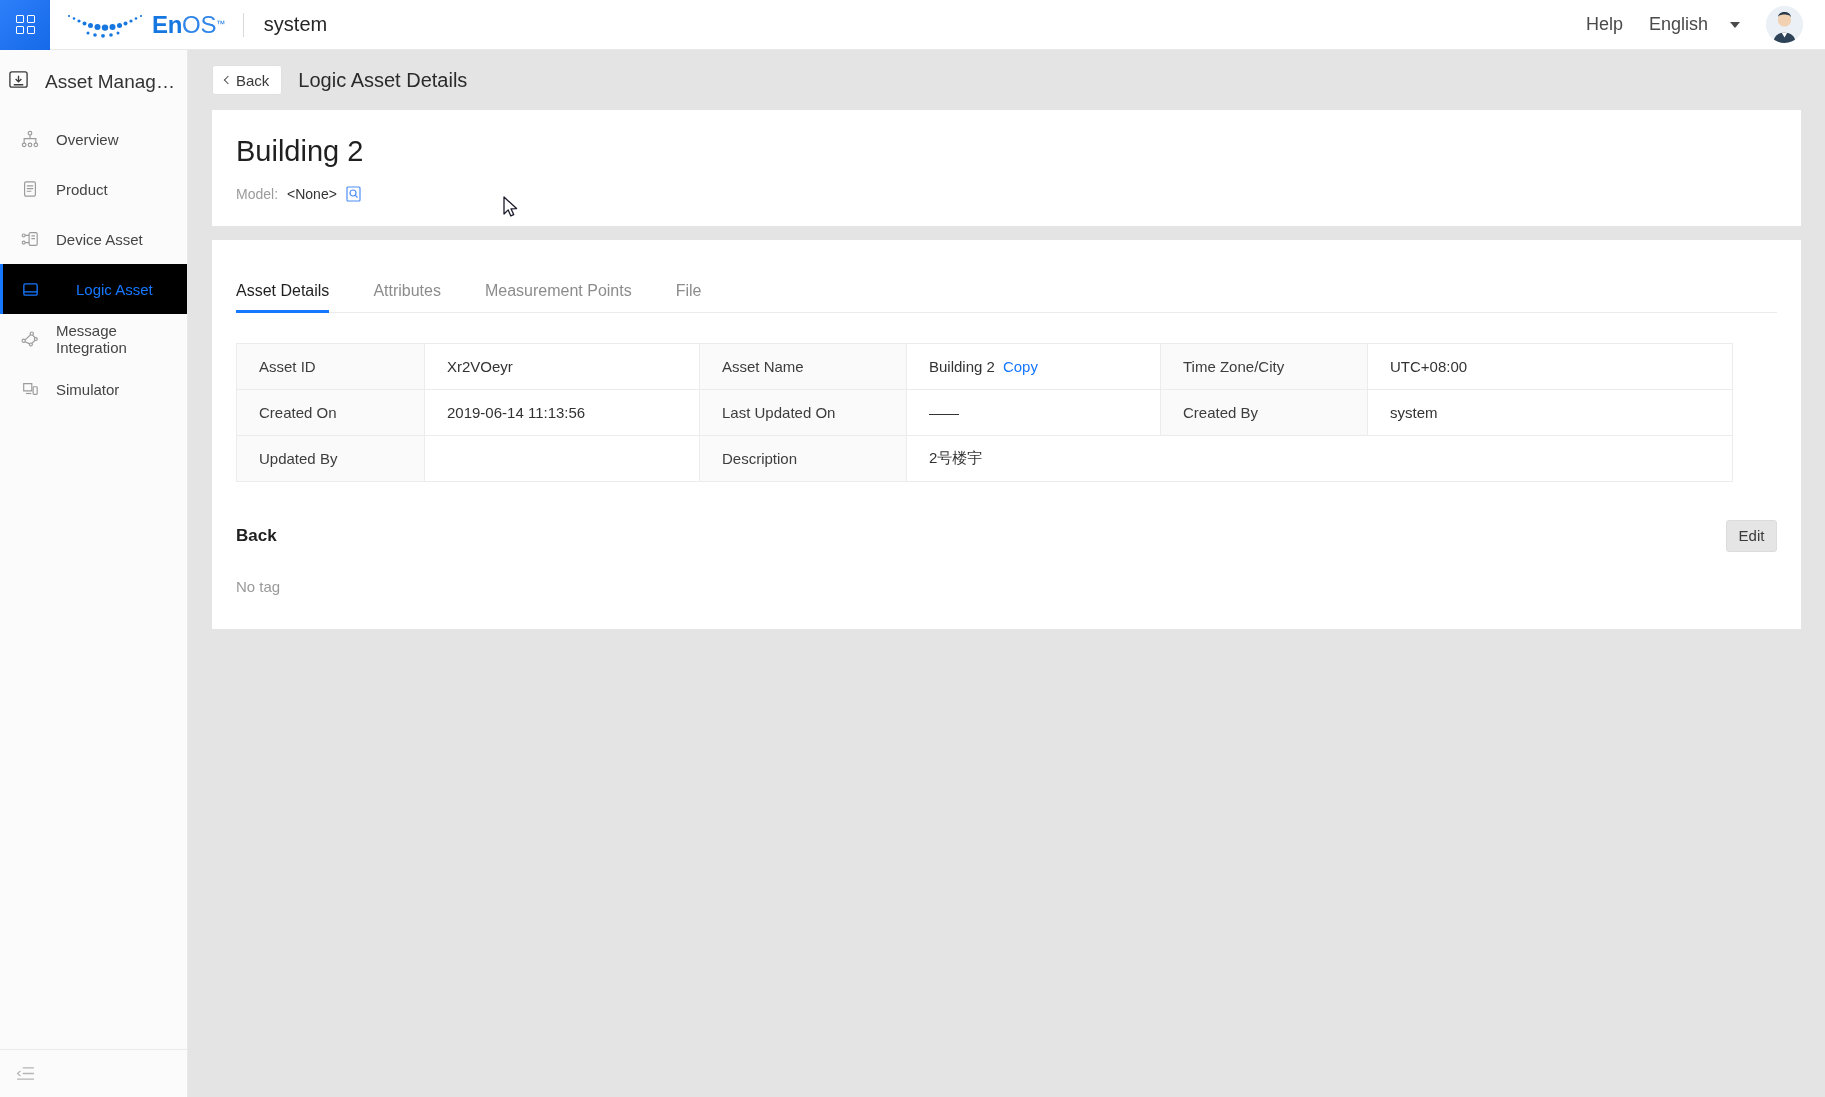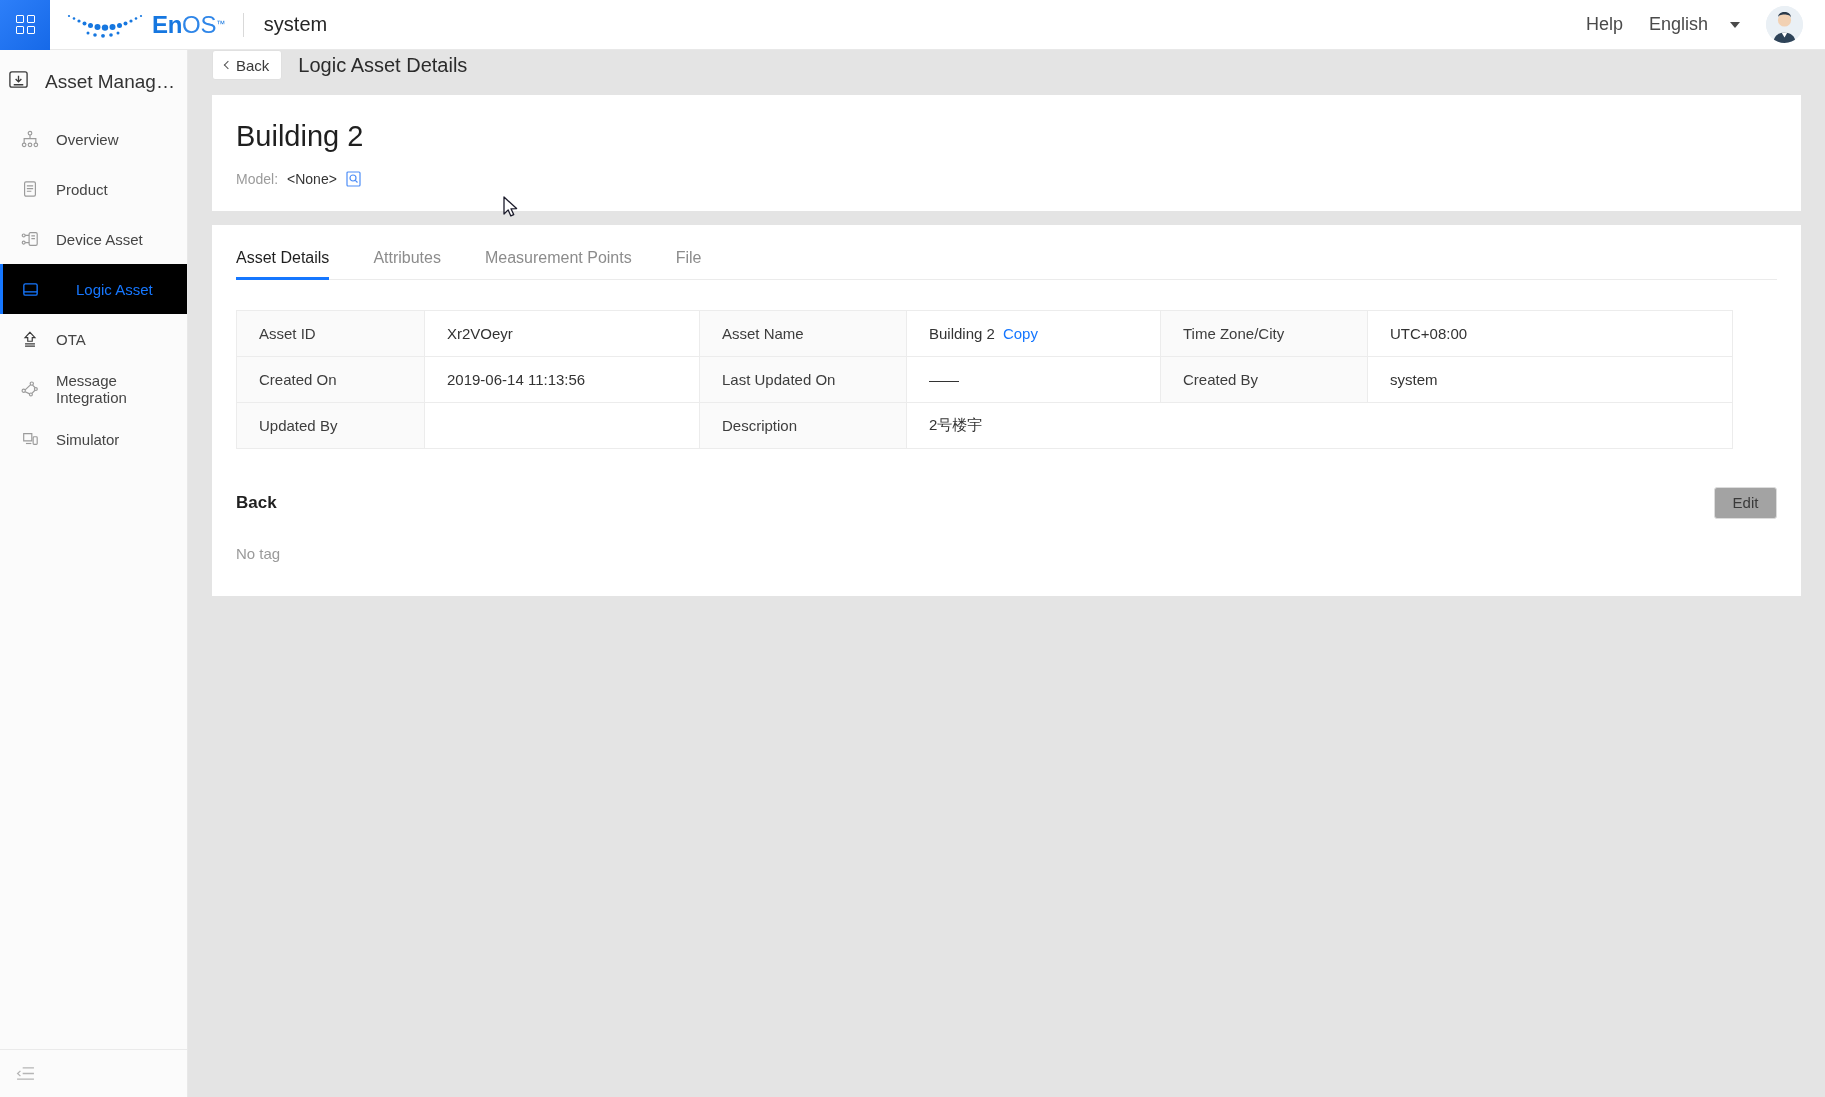--- a/index.html
+++ b/index.html
@@ -85,21 +85,21 @@
   }
   #sidebar-collapse {
     position: absolute; bottom: 0; left: 0; width: 187px; height: 48px;
     border-top: 1px solid #eaeaea;
     display: flex; align-items: center; padding-left: 16px;
     cursor: pointer;
   }
 
   
   #main {
-    position: absolute; top: 35px; left: 188px;
+    position: absolute; top: 50px; left: 188px;
     width: 1637px; height: 1047px;
     background: #e4e4e4;
     overflow: hidden;
   }
   #page-head {
     height: 60px; display: flex; align-items: center;
     padding-left: 24px; gap: 16px;
   }
   #back-button {
     background: #ffffff; border: 1px solid #e0e0e0; border-radius: 3px;
@@ -125,21 +125,21 @@
   }
   #model-label { color: #9b9b9b; }
   #model-value { color: #333; }
   #model-icon { cursor: pointer; display: flex; }
 
   #spacer { height: 14px; }
 
   #detail-card { padding: 0 24px 34px 24px; }
   #tabs {
     display: flex; gap: 0; border-bottom: 1px solid #ebebeb;
-    padding-top: 10px;
+    padding-top: 28px;
   }
   .tab {
     font-size: 16px; color: #8c8c8c; cursor: pointer;
     padding: 14px 0 12px 0; margin-right: 44px;
     position: relative;
   }
   .tab.active { color: #1f1f1f; }
   .tab.active::after {
     content: ""; position: absolute; left: 0; bottom: -1px;
     width: 100%; height: 3px; background: #1677ff;
@@ -158,23 +158,23 @@
   }
   #info-table td.lbl { background: #fafafa; color: #3d3d3d; }
   #info-table td.val { background: #ffffff; }
   .copy-link { color: #1677ff; cursor: pointer; margin-left: 8px; }
 
   #tags-head {
     margin-top: 38px; display: flex; align-items: center;
   }
   #tags-title { font-size: 17px; font-weight: 700; color: #1f1f1f; }
   #edit-button {
-    margin-left: auto; background: #a3a3a3;
+    margin-left: auto; background: #e5e5e5;
     border: 1px solid #dcdcdc; border-radius: 3px;
-    height: 32px; width: 63px;
+    height: 32px; width: 51px;
     font-size: 15px; color: #3a3a3a; cursor: pointer;
     font-family: "Liberation Sans", sans-serif;
   }
   #no-tag { margin-top: 26px; font-size: 15px; color: #9a9a9a; }
 
   
   #cursor { position: absolute; left: 503px; top: 196px; z-index: 60; pointer-events: none; }
 </style>
 </head>
 <body>
@@ -291,29 +291,20 @@
   <div class="nav-item active">
     <span class="nico">
       <svg width="19" height="19" viewBox="0 0 20 20" fill="none" stroke="#1677ff" stroke-width="1.4">
         <rect x="3" y="4" width="14" height="12" rx="1.6"></rect>
         <path d="M3 12.5h14"></path>
       </svg>
     </span>
     <span>Logic Asset</span>
   </div>
 
-  <div class="nav-item">
-    <span class="nico">
-      <svg width="18" height="18" viewBox="0 0 20 20" fill="none" stroke="#3a3a3a" stroke-width="1.3">
-        <path d="M10 2.5L4.5 8.5h3v4h5v-4h3z"></path>
-        <path d="M4.5 15.5h11M4.5 18h11"></path>
-      </svg>
-    </span>
-    <span>OTA</span>
-  </div>
 
   <div class="nav-item">
     <span class="nico">
       <svg width="18" height="18" viewBox="0 0 20 20" fill="none" stroke="#9b9b9b" stroke-width="1.3">
         <circle cx="3" cy="12" r="1.8"></circle>
           <circle cx="12" cy="4" r="1.8"></circle>
         <circle cx="16.5" cy="10" r="1.6"></circle>
           <circle cx="11" cy="16" r="1.6"></circle>
         <path d="M4.6 11L10.5 5.4M12.8 5.6l3 3M12.2 14.9l3.3-3.5M4.6 13l5 2.4"></path>
       </svg>

